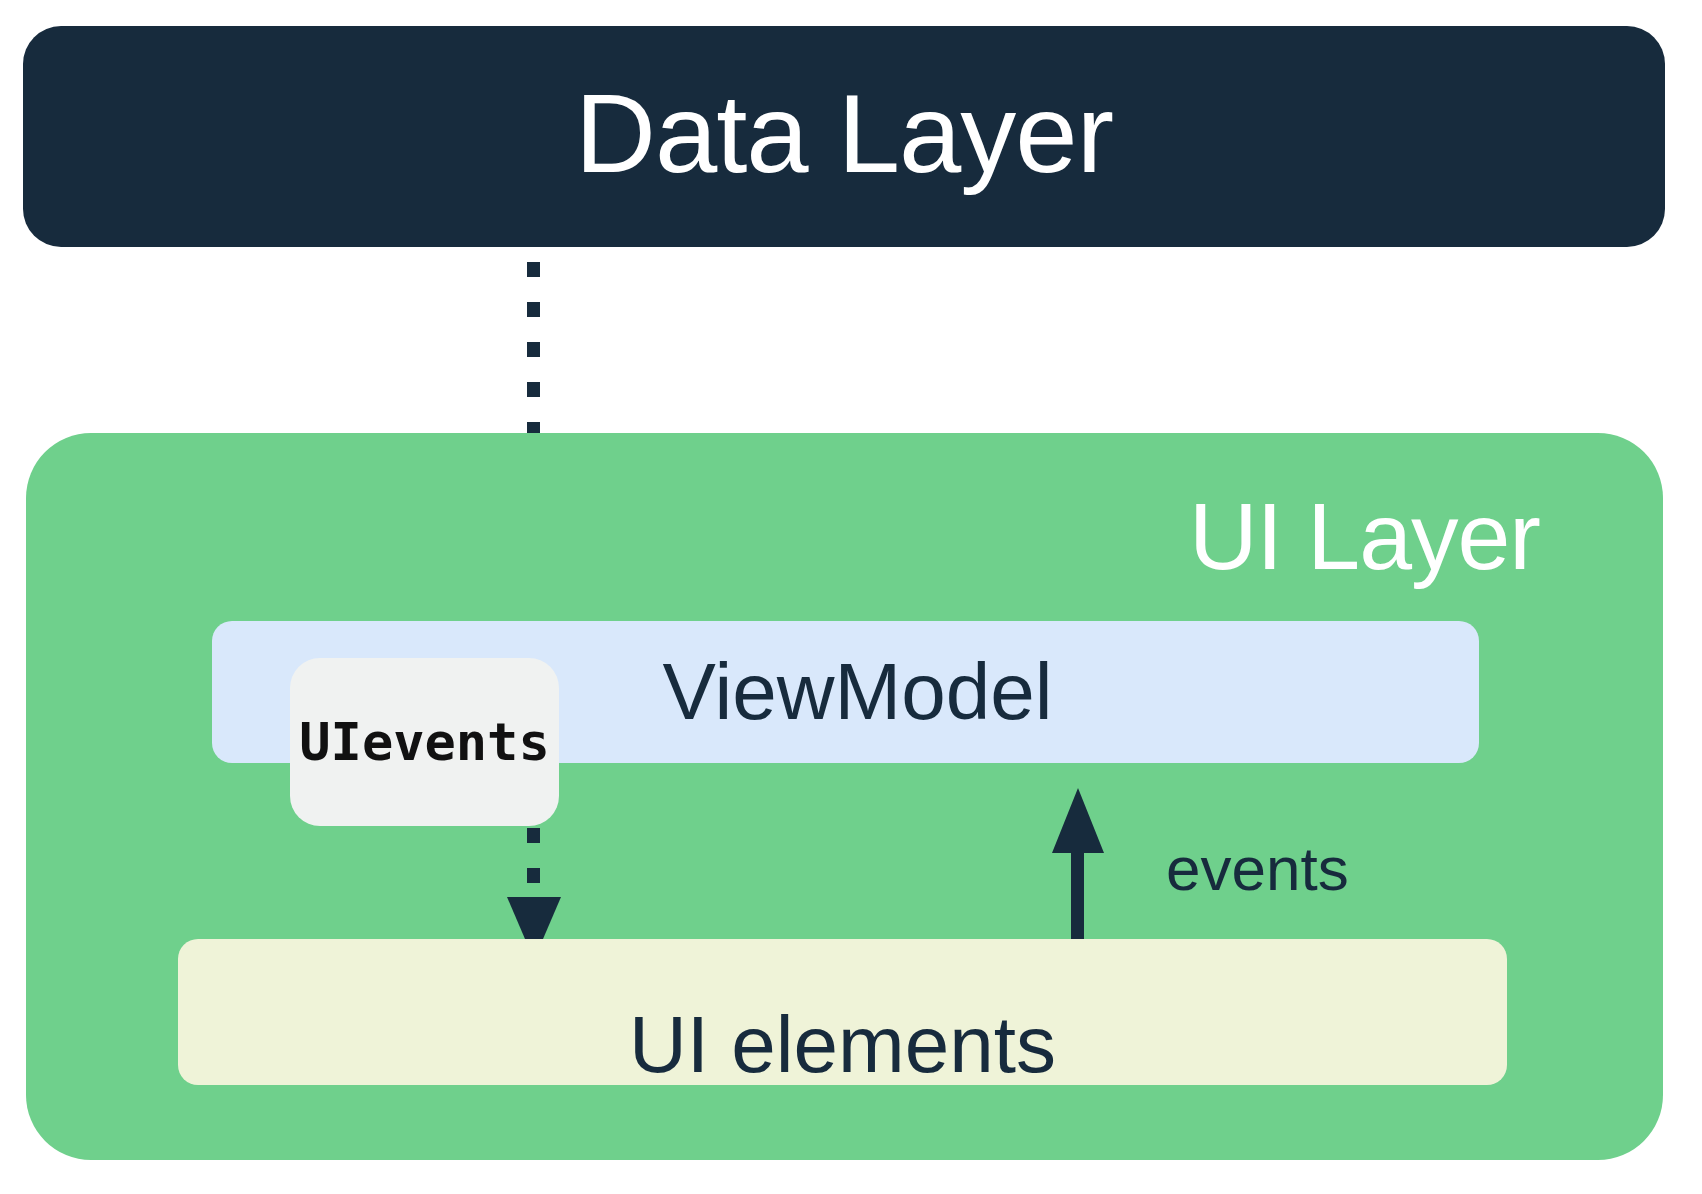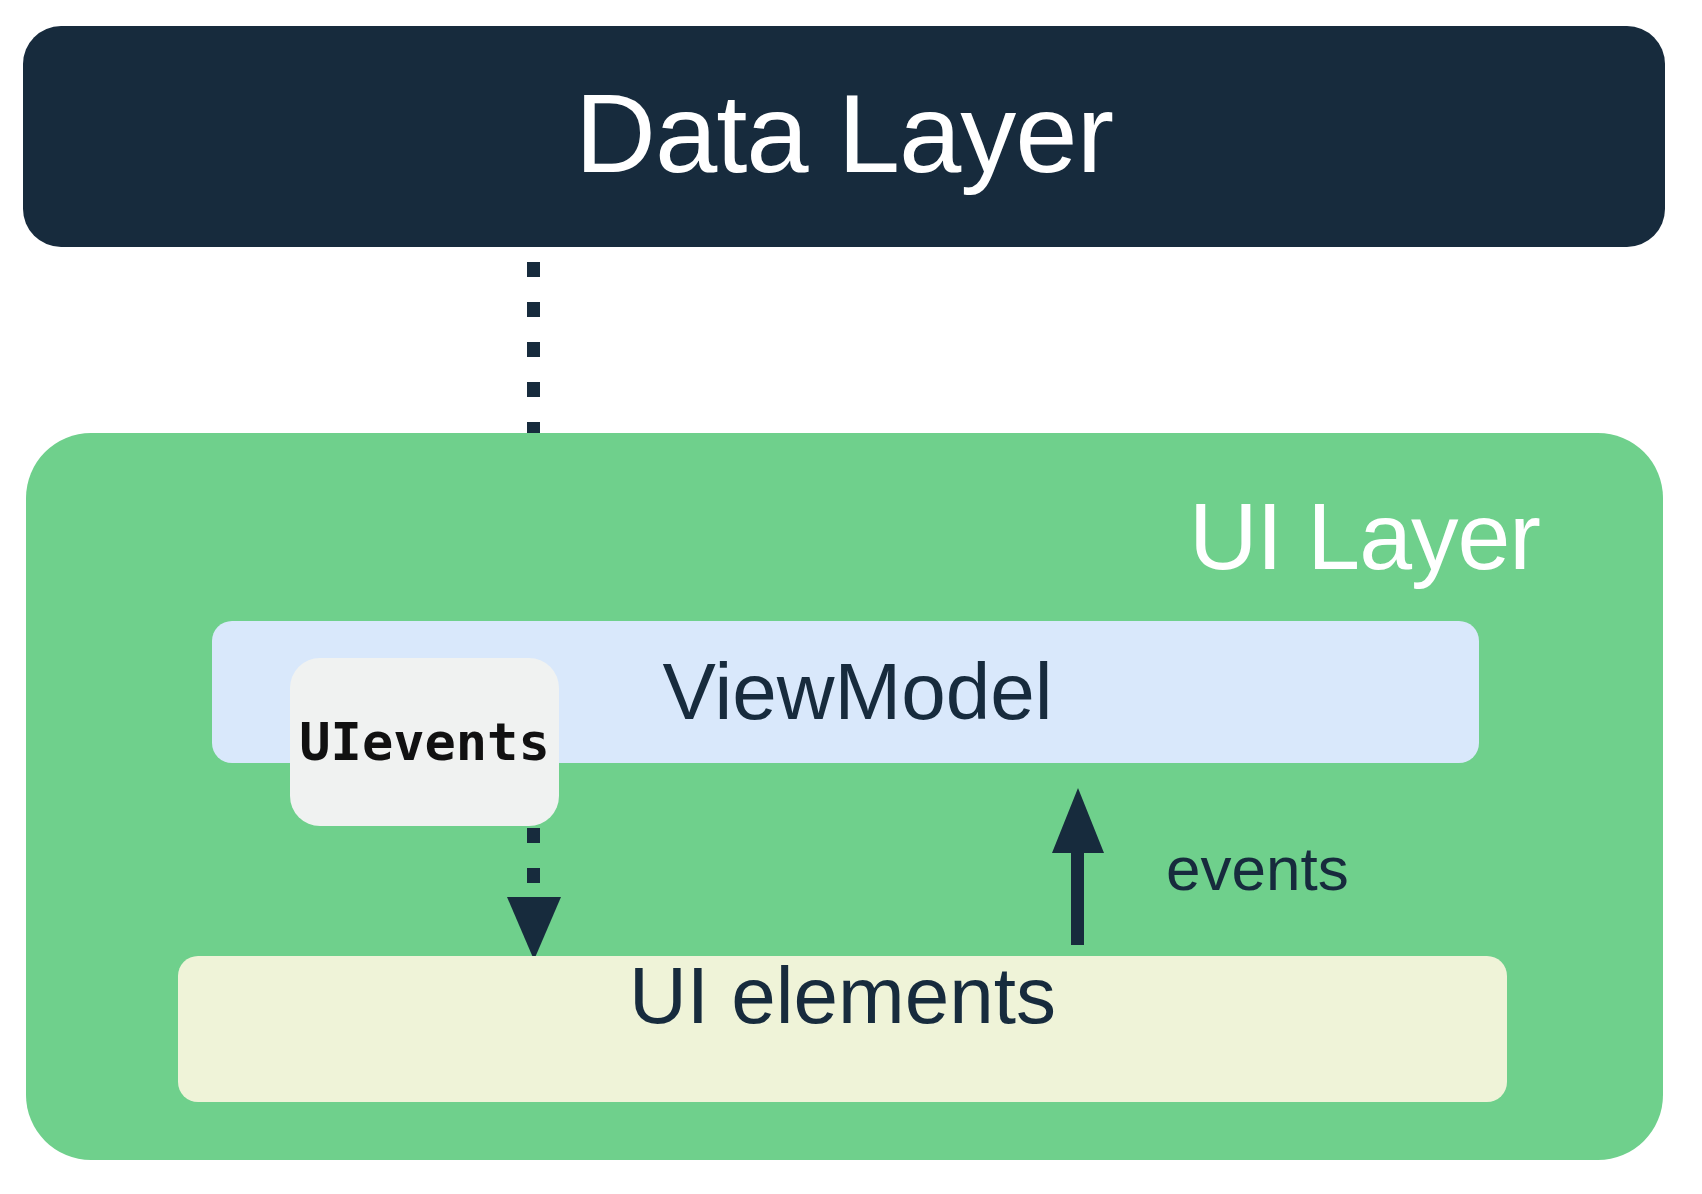--- a/index.html
+++ b/index.html
@@ -130,24 +130,24 @@
   }
   .events-label {
     left: 1140px; top: 403px;
     color: var(--navy);
     font-size: 62px;
     line-height: 66px;
   }
 
   
   .ui-elements {
-    left: 152px; top: 523px; width: 1329px; height: 146px;
+    left: 152px; top: 506px; width: 1329px; height: 146px;
     background: var(--cream);
     border-radius: 20px;
-    display: flex; align-items: flex-start; justify-content: center;
+    display: flex; align-items: flex-end; justify-content: center;
   }
   .ui-elements .title {
     color: var(--navy);
     font-size: 80px;
     line-height: 1;
   }
 </style>
 </head>
 <body>
 

